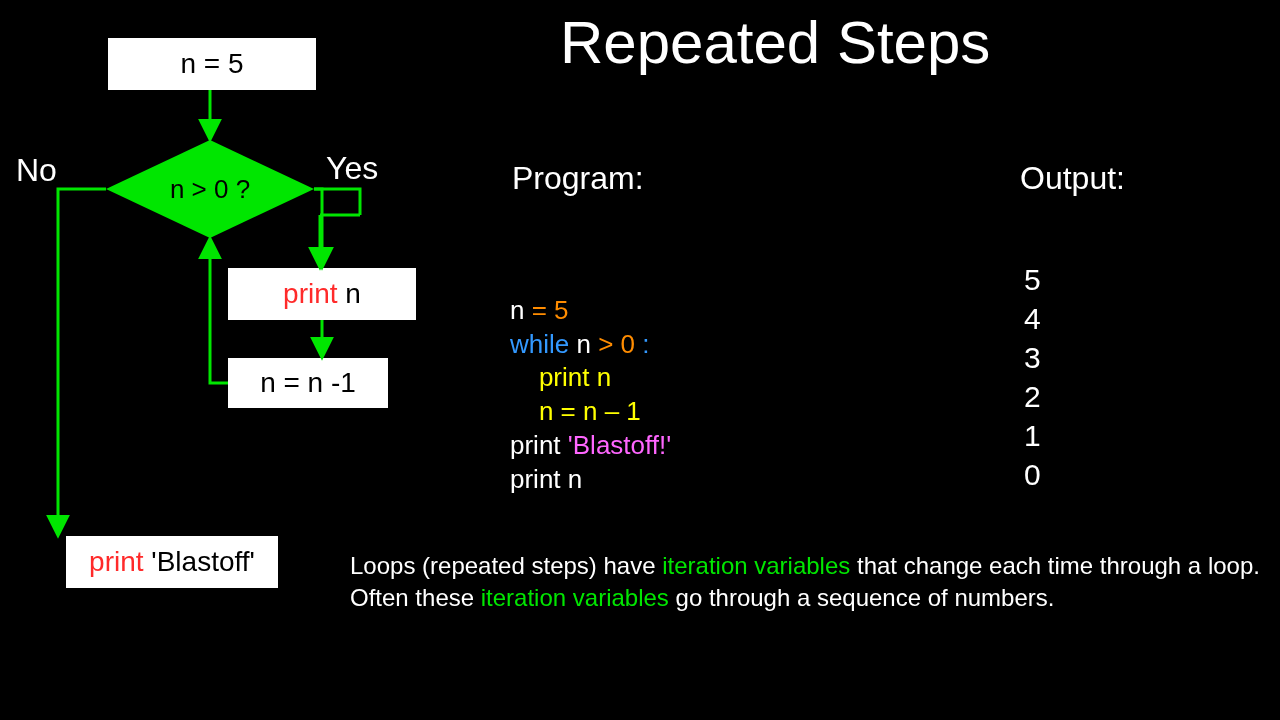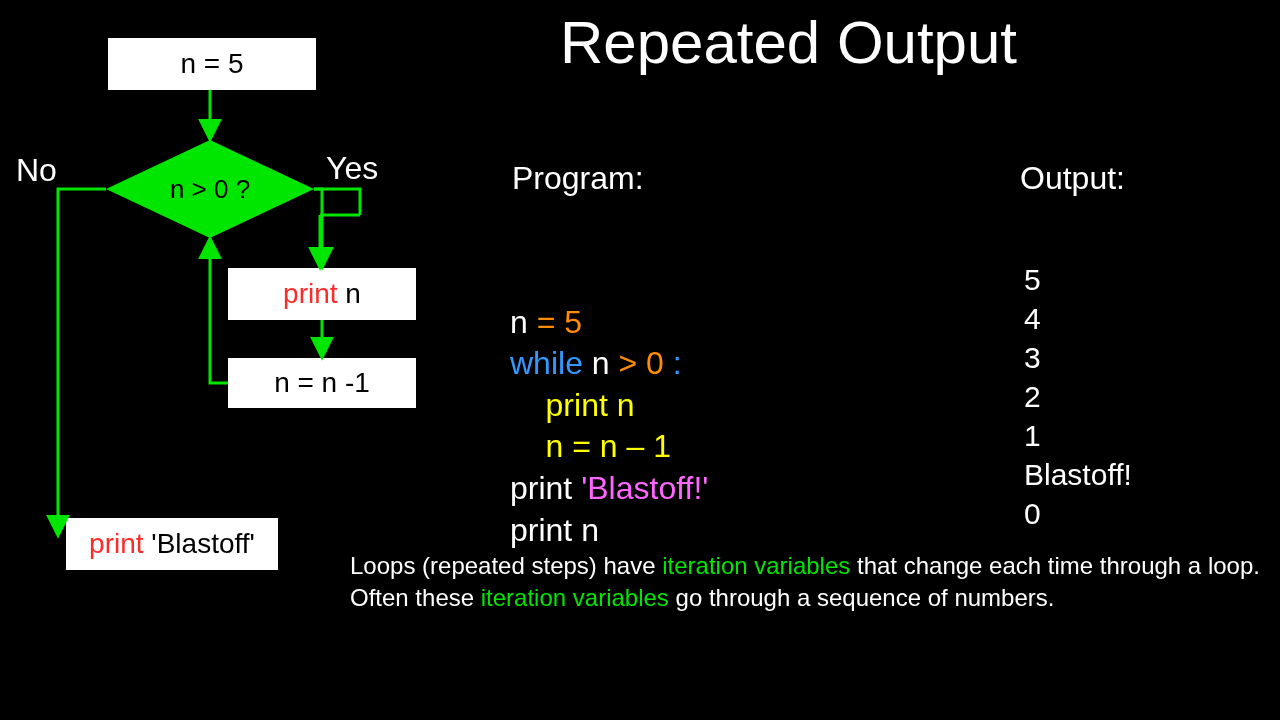--- a/index.html
+++ b/index.html
@@ -27,22 +27,22 @@
     color: #000;
     text-align: center;
     font-size: 28px;
     display: flex;
     align-items: center;
     justify-content: center;
     padding: 2px 0;
   }
   .box-init { left: 108px; top: 38px; width: 208px; height: 52px; }
   .box-print-n { left: 228px; top: 268px; width: 188px; height: 52px; }
-  .box-decr { left: 228px; top: 358px; width: 188px; height: 50px; }
-  .box-blastoff { left: 66px; top: 518px; width: 212px; height: 52px; }
+  .box-decr { left: 228px; top: 358px; width: 160px; height: 50px; }
+  .box-blastoff { left: 66px; top: 536px; width: 212px; height: 52px; }
   .box .red { color: #ff2a2a; }
   
   .diamond-wrap {
     position: absolute;
     left: 106px;
     top: 140px;
     width: 208px;
     height: 98px;
     text-align: center;
   }
@@ -65,21 +65,21 @@
   }
   .lbl-no { left: 16px; top: 152px; }
   .lbl-yes { left: 326px; top: 150px; }
   .lbl-program { left: 512px; top: 160px; font-size: 32px; }
   .lbl-output { left: 1020px; top: 160px; font-size: 32px; }
   
   .code {
     position: absolute;
     left: 510px;
     top: 260px;
-    font-size: 32px;
+    font-size: 26px;
     line-height: 1.3;
     white-space: pre;
   }
   .code .orange { color: #ff8c00; }
   .code .blue { color: #3399ff; }
   .code .yellow { color: #ffff00; }
   .code .magenta { color: #ff66ff; }
   
   .output {
     position: absolute;
@@ -105,21 +105,21 @@
     position: absolute;
     left: 0; top: 0;
     width: 500px;
     height: 620px;
     pointer-events: none;
   }
 </style>
 </head>
 <body>
 
-<div class="title">Repeated Output</div>
+<div class="title">Repeated Steps</div>
 
 <div class="box box-init">
   <span>n = 5</span>
 </div>
 
 <div class="diamond-wrap">
   <div class="diamond">
     <span>n &gt; 0 ?</span>
   </div>
 </div>
@@ -182,19 +182,18 @@
 <span><span>print </span><span class="magenta">'Blastoff!'</span></span>
 <span>print n</span>
 </div>
 
 <div class="output">
 <div>5</div>
 <div>4</div>
 <div>3</div>
 <div>2</div>
 <div>1</div>
-<div>Blastoff!</div>
 <div>0</div>
 </div>
 
 <div class="desc">
   <span>Loops (repeated steps) have </span><span class="green">iteration variables</span><span> that change each time through a loop.  Often these </span><span class="green">iteration variables</span><span> go through a sequence of numbers.</span>
 </div>
 
 </body></html>

